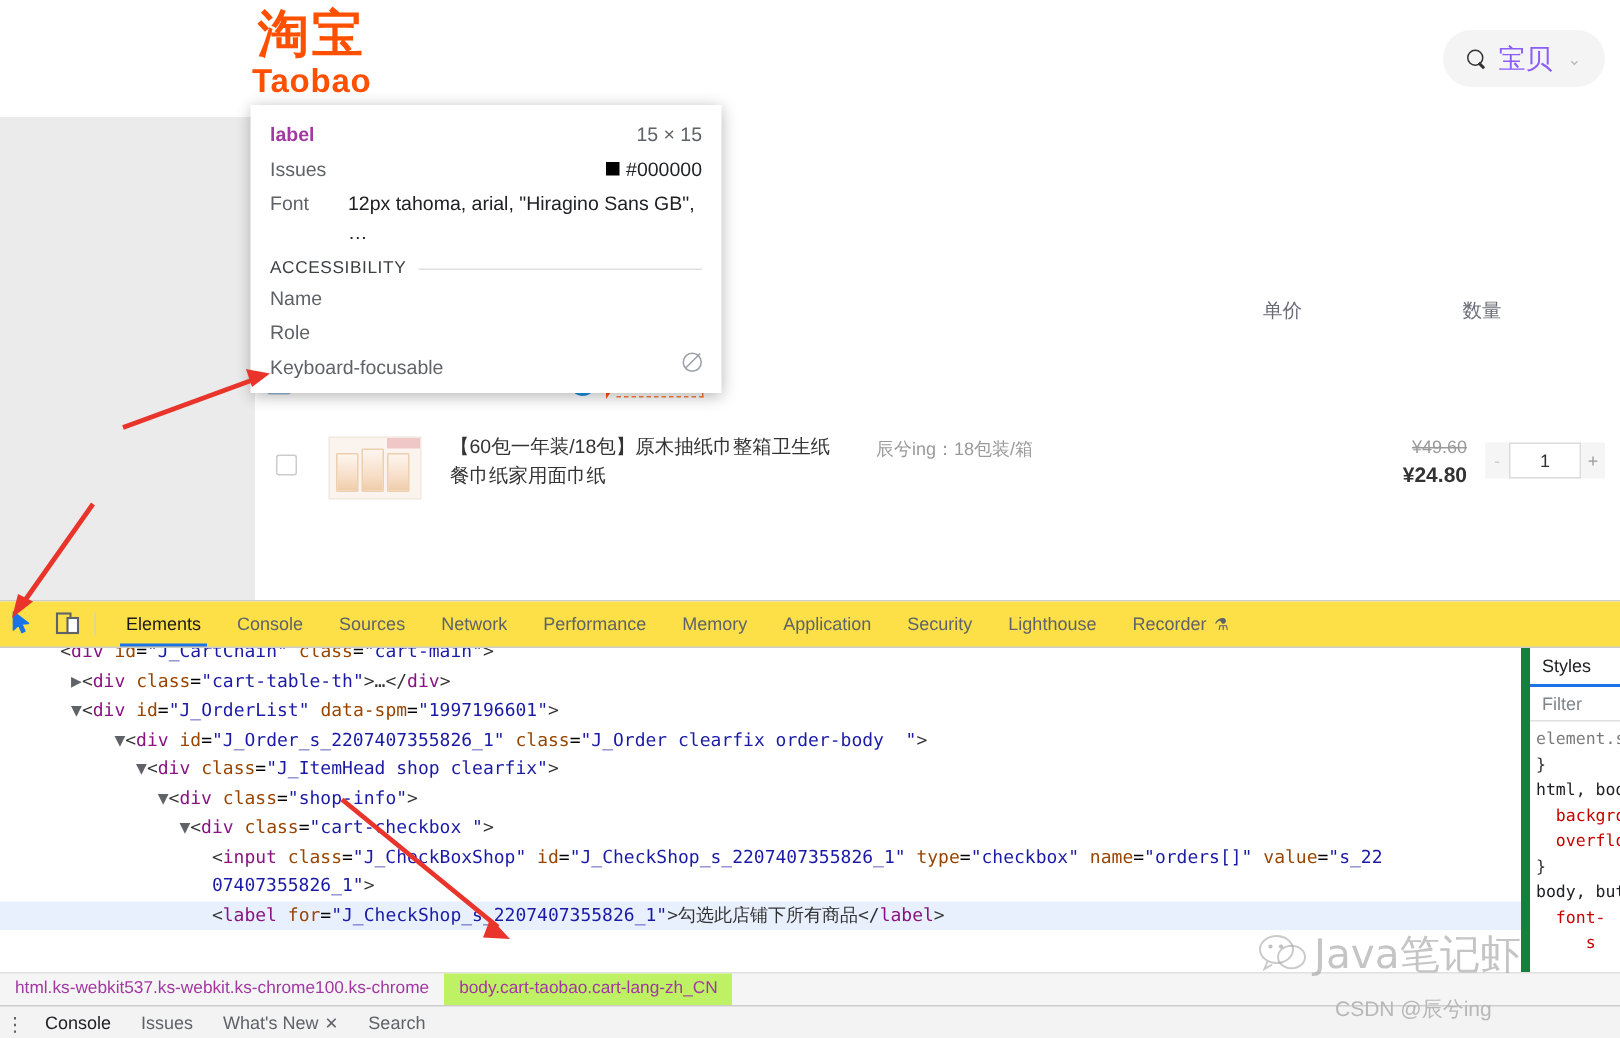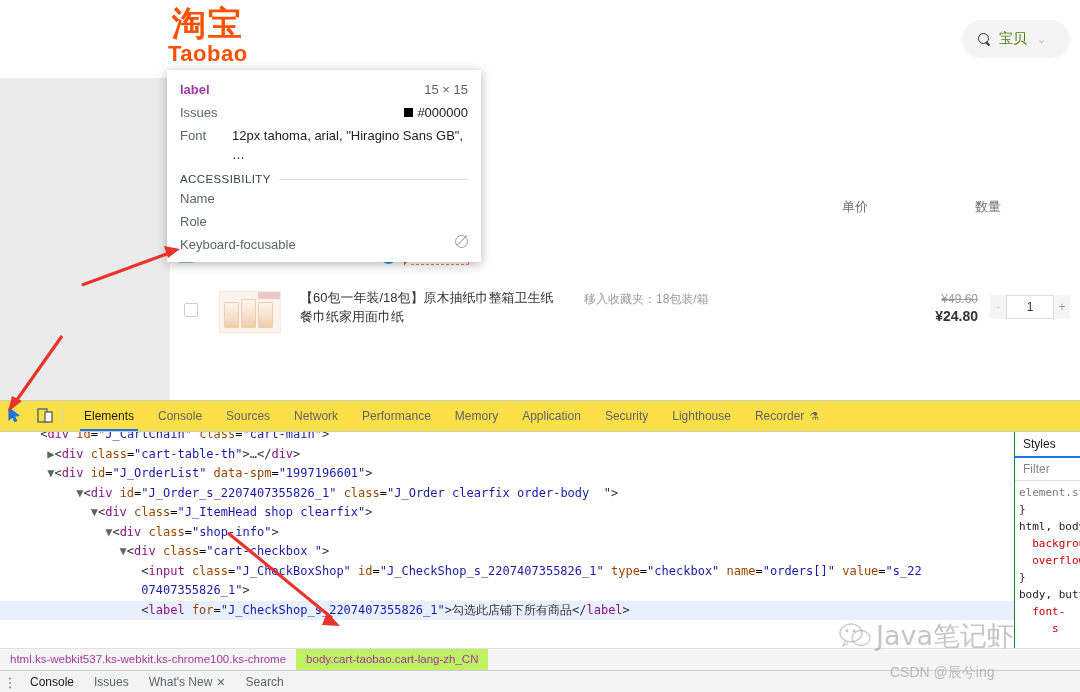--- a/index.html
+++ b/index.html
@@ -35,21 +35,21 @@
   }
   .search-pill .mag { width:13px; height:13px; position:relative; flex:none; }
   .search-pill .mag::before {
     content:""; position:absolute; left:0; top:0; width:9px; height:9px;
     border:1.6px solid #333; border-radius:50%;
   }
   .search-pill .mag::after {
     content:""; position:absolute; left:8px; top:8px; width:5px; height:1.6px;
     background:#333; transform:rotate(45deg); transform-origin:left center;
   }
-  .search-pill .kw { font-size:14px; color:#4d7c0f; }
+  .search-pill .kw { font-size:18px; color:#8b5cf6; }
   .search-pill .chev { font-size:11px; color:#bbb; margin-left:2px; }
 
   
   .page-body-bg { position:absolute; left:0; top:78px; width:1080px; height:322px; background:#ebebeb; }
   .cart-panel {
     position:absolute; left:170px; top:78px; width:910px; height:322px;
     background:#ffffff;
   }
   .cart-th {
     position:absolute; left:0; top:110px; width:910px; height:40px;
@@ -221,21 +221,21 @@
   .dom-scroll {
     position:absolute; right:0; top:0; width:10px; height:216px; background:#f5f5f5;
   }
   .dom-scroll .thumb {
     position:absolute; left:1px; top:72px; width:8px; height:34px;
     background:#c4c4c4; border-radius:4px;
   }
 
   .styles-pane {
     position:absolute; left:1014px; top:0; width:66px; height:216px;
-    background:#fff; border-left:1px solid #15803d; overflow:hidden;
+    background:#fff; border-left:6px solid #15803d; overflow:hidden;
   }
   .st-tabbar { height:26px; border-bottom:2px solid #1a73e8; position:relative; }
   .st-tab { font-size:12px; color:#202124; padding:5px 0 0 8px; }
   .st-filter {
     height:23px; border-bottom:1px solid #e0e0e0; font-size:12px; color:#80868b;
     padding:4px 0 0 8px;
   }
   .st-rules { font-family:"DejaVu Sans Mono", monospace; font-size:11px; line-height:17px; padding:3px 0 0 4px; }
   .st-rule { white-space:pre; }
   .st-sel { color:#7a7a7a; }
@@ -326,21 +326,21 @@
 
       <div class="item-row">
         <span class="item-cb"></span>
         <span class="item-thumb">
           <span class="pk p1"></span>
           <span class="pk p2"></span>
           <span class="pk p3"></span>
           <span class="tag"></span>
         </span>
         <span class="item-title">【60包一年装/18包】原木抽纸巾整箱卫生纸餐巾纸家用面巾纸</span>
-        <span class="item-sku">移入收藏夹：18包装/箱</span>
+        <span class="item-sku">辰兮ing：18包装/箱</span>
         <span class="item-price">
           <span class="price-old">¥49.60</span><br>
           <span class="price-new">¥24.80</span>
         </span>
         <span class="qty-box">
           <span class="qty-btn qty-minus">-</span>
           <span class="qty-input">1</span>
           <span class="qty-btn">+</span>
         </span>
       </div>

